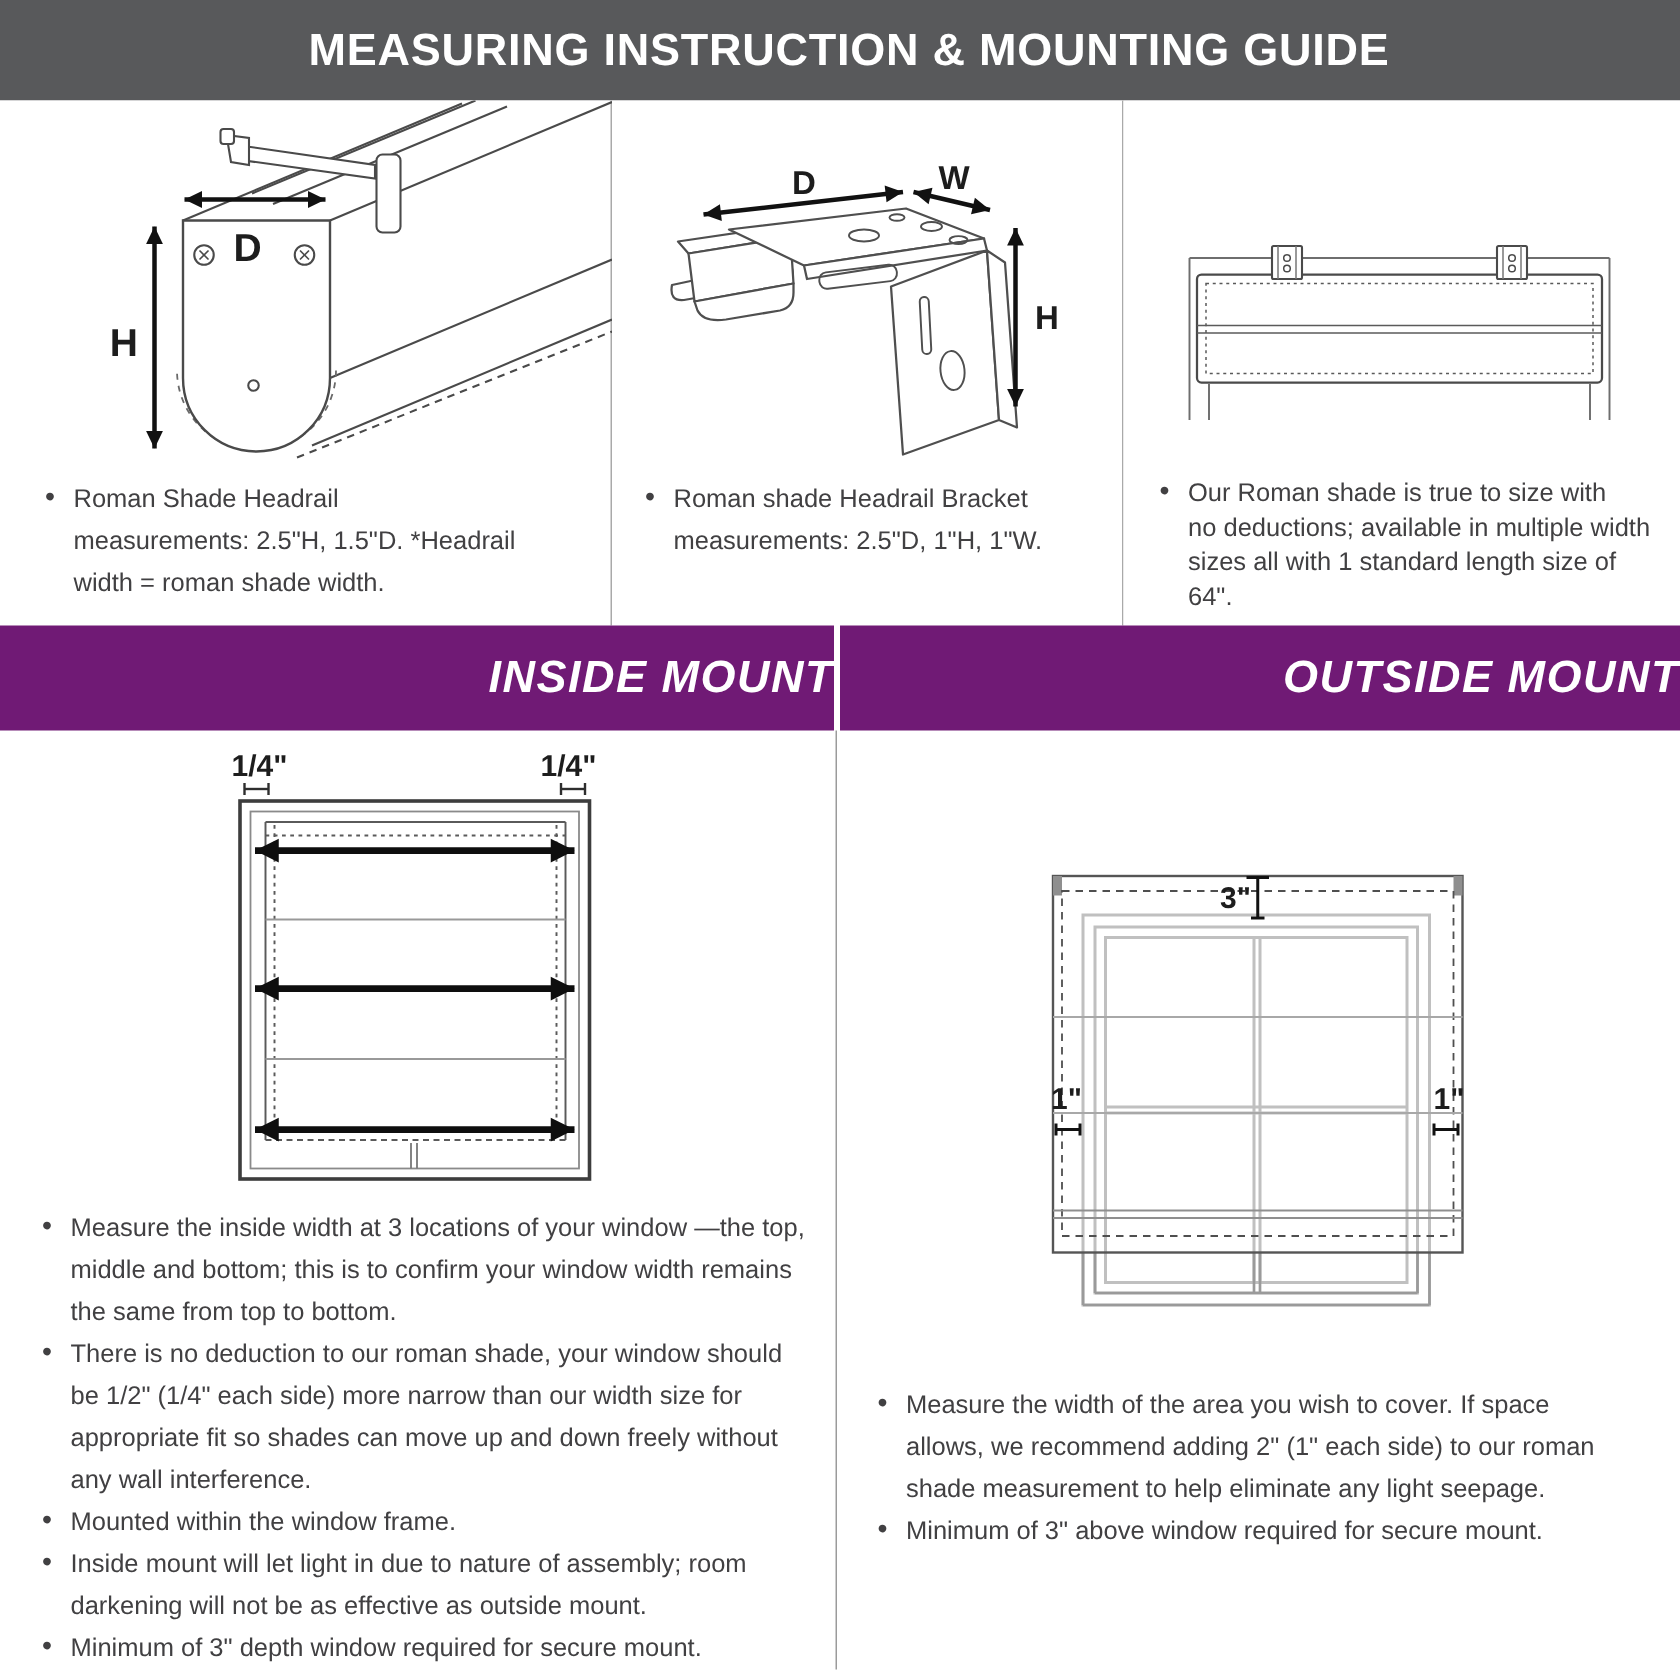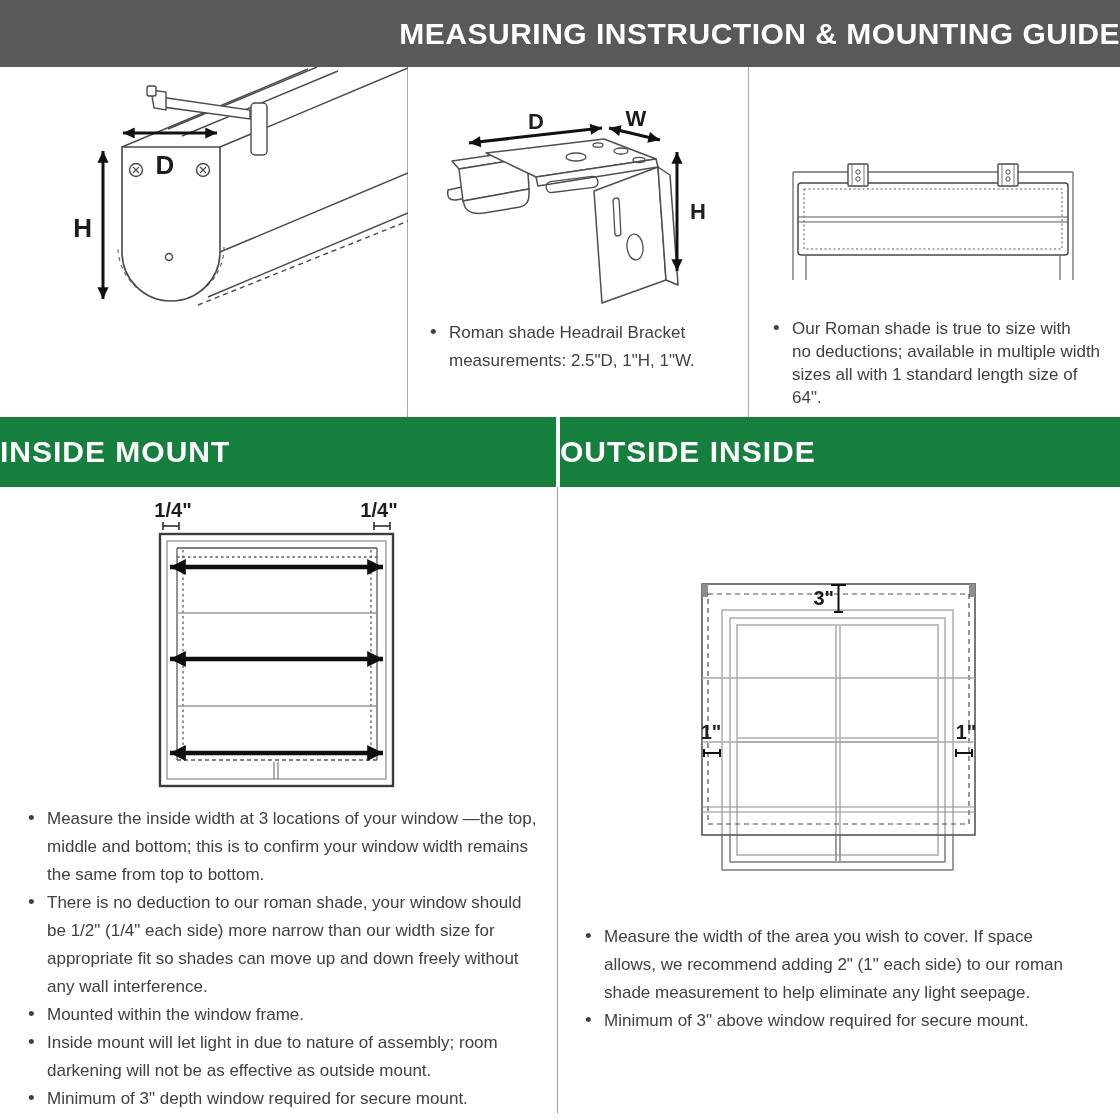--- a/index.html
+++ b/index.html
@@ -2,21 +2,21 @@
 <html><head>
 <meta charset="utf-8">
 <style>
   * { margin:0; padding:0; box-sizing:border-box; }
   html,body { background:#fff; }
   .page { position:relative; width:1120px; height:1120px; background:#fff; overflow:hidden;
           font-family:"Liberation Sans","DejaVu Sans",sans-serif; color:#414042; }
 
   
   .top-bar { position:absolute; left:0; top:0; width:1120px; height:67px; background:#58595b;
-             display:flex; align-items:center; justify-content:flex-end;padding-left:12px; }
+             display:flex; align-items:center; justify-content:center;padding-left:12px; }
   .top-bar .title { color:#ffffff; font-weight:700; font-size:30px; letter-spacing:.5px; }
 
   
   .top-section { position:absolute; left:0; top:67px; width:1120px; height:350px; display:flex; }
   .panel { position:relative; height:100%; background:#fff; }
   .p1 { width:408px; border-right:1px solid #a9a9a9; }
   .p2 { width:341px; border-right:1px solid #a9a9a9; }
   .p3 { flex:1; }
   .p1 svg { position:absolute; left:8px; top:0; }
   .p2 svg { position:absolute; left:16px; top:28px; }
@@ -27,21 +27,21 @@
   .bullets li { position:relative; padding-left:19px; }
   .bullets li::before { content:"•"; position:absolute; left:0; top:-1px; font-size:19px; }
   .p1 .bullets { position:absolute; left:30px; top:252px; width:314px; }
   .p2 .bullets { position:absolute; left:22px; top:252px; width:300px; }
   .p3 .bullets { position:absolute; left:24px; top:250px; width:336px; line-height:23px; }
   .p3 .note-title { display:block; }
   .p3 .note-line { display:block; }
 
   
   .mount-headers { position:absolute; left:0; top:417px; width:1120px; height:70px; display:flex; }
-  .mount-bar { background:#15803d; display:flex; align-items:center; justify-content:flex-start; }
+  .mount-bar { background:#701a75; display:flex; align-items:center; justify-content:flex-end;font-style:italic; }
   .mount-bar span { color:#fff; font-weight:700; font-size:30px; letter-spacing:1px; }
   .mb-left { width:556px; }
   .mount-gap { width:4px; background:#fff; }
   .mb-right { flex:1; }
 
   
   .bottom { position:absolute; left:0; top:487px; width:1120px; height:633px; }
   .col-divider { position:absolute; left:557px; top:0; width:1px; height:626px; background:#9b9b9b; }
   .inside-svg  { position:absolute; left:146px; top:9px; }
   .outside-svg { position:absolute; left:690px; top:85px; }
@@ -100,20 +100,24 @@
           <line x1="192" y1="100" x2="198" y2="106"></line>
             <line x1="198" y1="100" x2="192" y2="106"></line>
         </g>
         <g stroke="#111" stroke-width="3">
           <line x1="115" y1="66" x2="209" y2="66" marker-start="url(#a1)" marker-end="url(#a1)"></line>
           <line x1="95" y1="84" x2="95" y2="232" marker-start="url(#a1)" marker-end="url(#a1)"></line>
         </g>
         <text x="157" y="107" class="lbl-lg" text-anchor="middle">D</text>
         <text x="84" y="170" class="lbl-lg" text-anchor="end">H</text>
       </svg>
+      <ul class="bullets">
+
+      <li>Roman Shade Headrail measurements: 2.5"H, 1.5"D. *Headrail width = roman shade width.</li>
+        </ul>
     </section>
 
     <section class="panel p2">
       <svg width="300" height="215" viewBox="0 0 300 215">
         <defs>
           <marker id="a2" viewBox="0 0 12 12" refX="11" refY="6" markerWidth="14" markerHeight="14" markerUnits="userSpaceOnUse" orient="auto-start-reverse">
             <path d="M1,1.2 L11,6 L1,10.8 Z" fill="#111"></path>
           </marker>
         </defs>
         <g fill="#ffffff" stroke="#4f4f4f" stroke-width="1.5" stroke-linejoin="round">
@@ -191,21 +195,21 @@
       </ul>
     </section>
   </div>
 
   <div class="mount-headers">
     <div class="mount-bar mb-left">
       <span>INSIDE MOUNT</span>
     </div>
     <div class="mount-gap"></div>
     <div class="mount-bar mb-right">
-      <span>OUTSIDE INSIDE</span>
+      <span>OUTSIDE MOUNT</span>
     </div>
   </div>
 
   <div class="bottom">
     <div class="col-divider"></div>
 
     <svg class="inside-svg" width="260" height="305" viewBox="0 0 260 305">
       <defs>
         <marker id="a4" viewBox="0 0 12 12" refX="11" refY="6" markerWidth="19" markerHeight="19" markerUnits="userSpaceOnUse" orient="auto-start-reverse">
           <path d="M1,1 L11,6 L1,11 Z" fill="#0e0e0e"></path>

